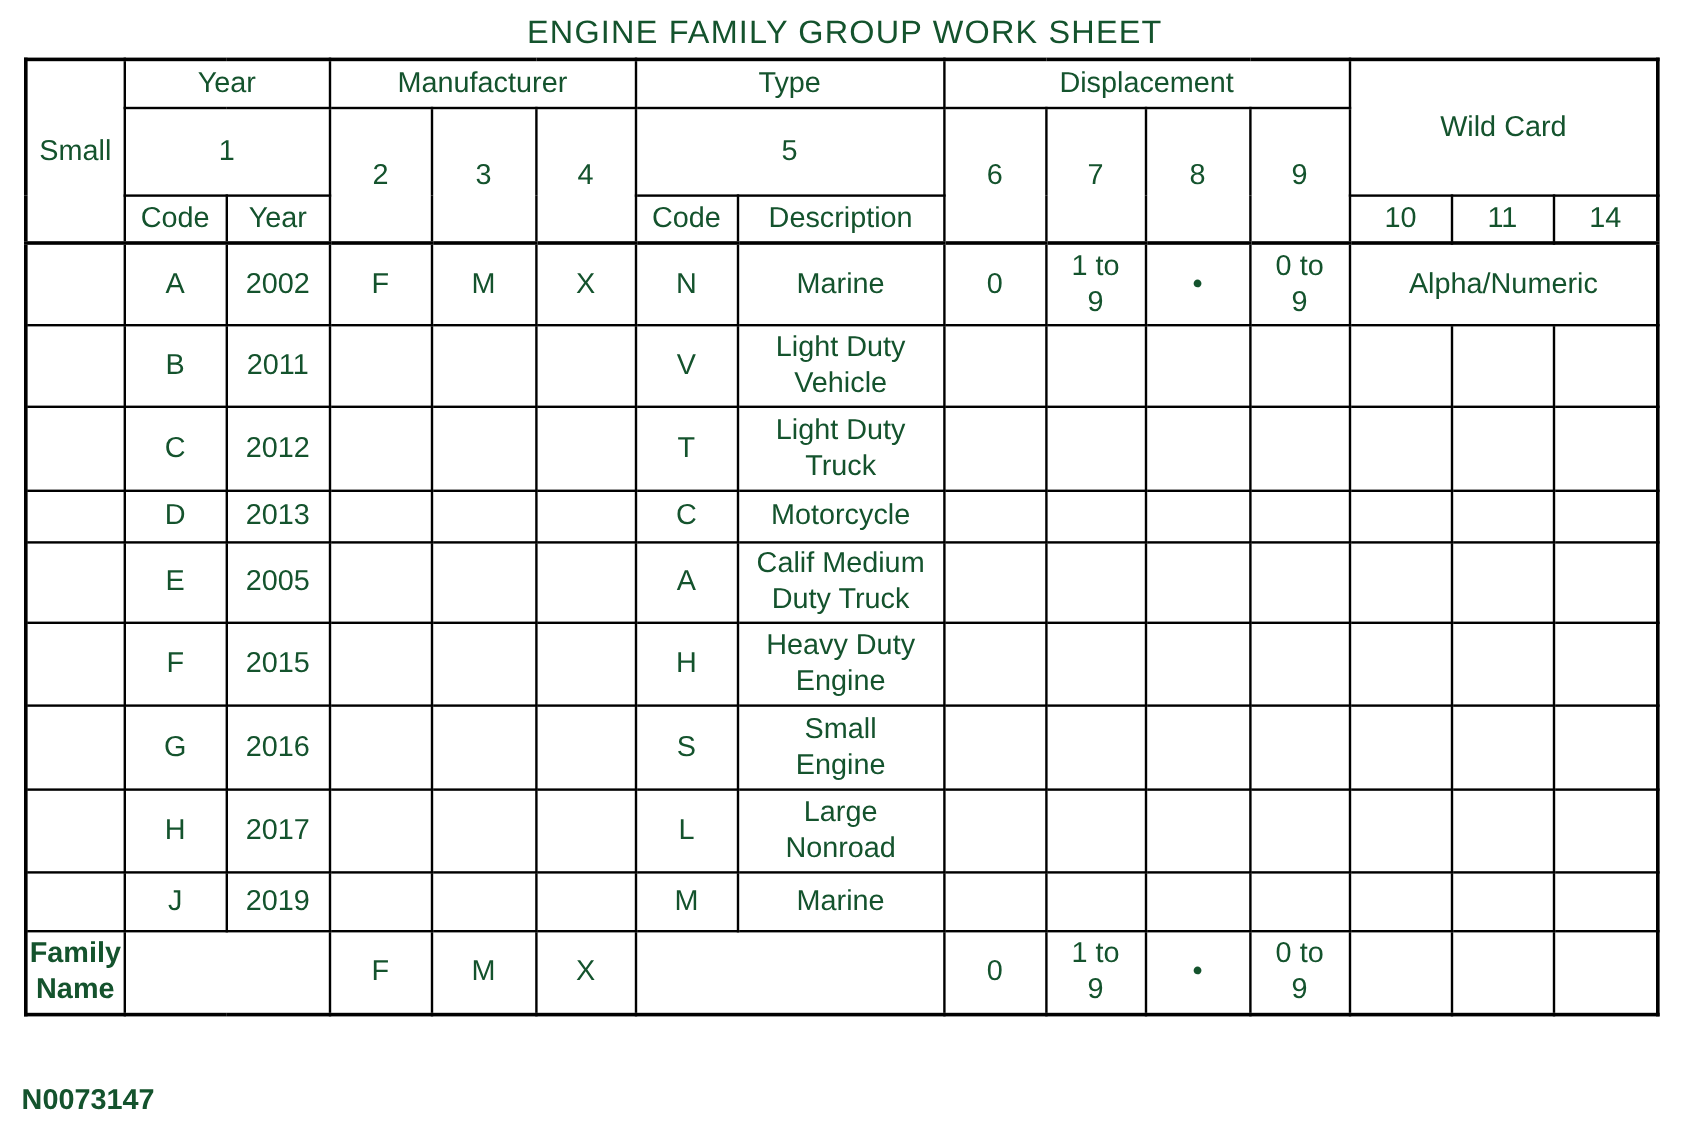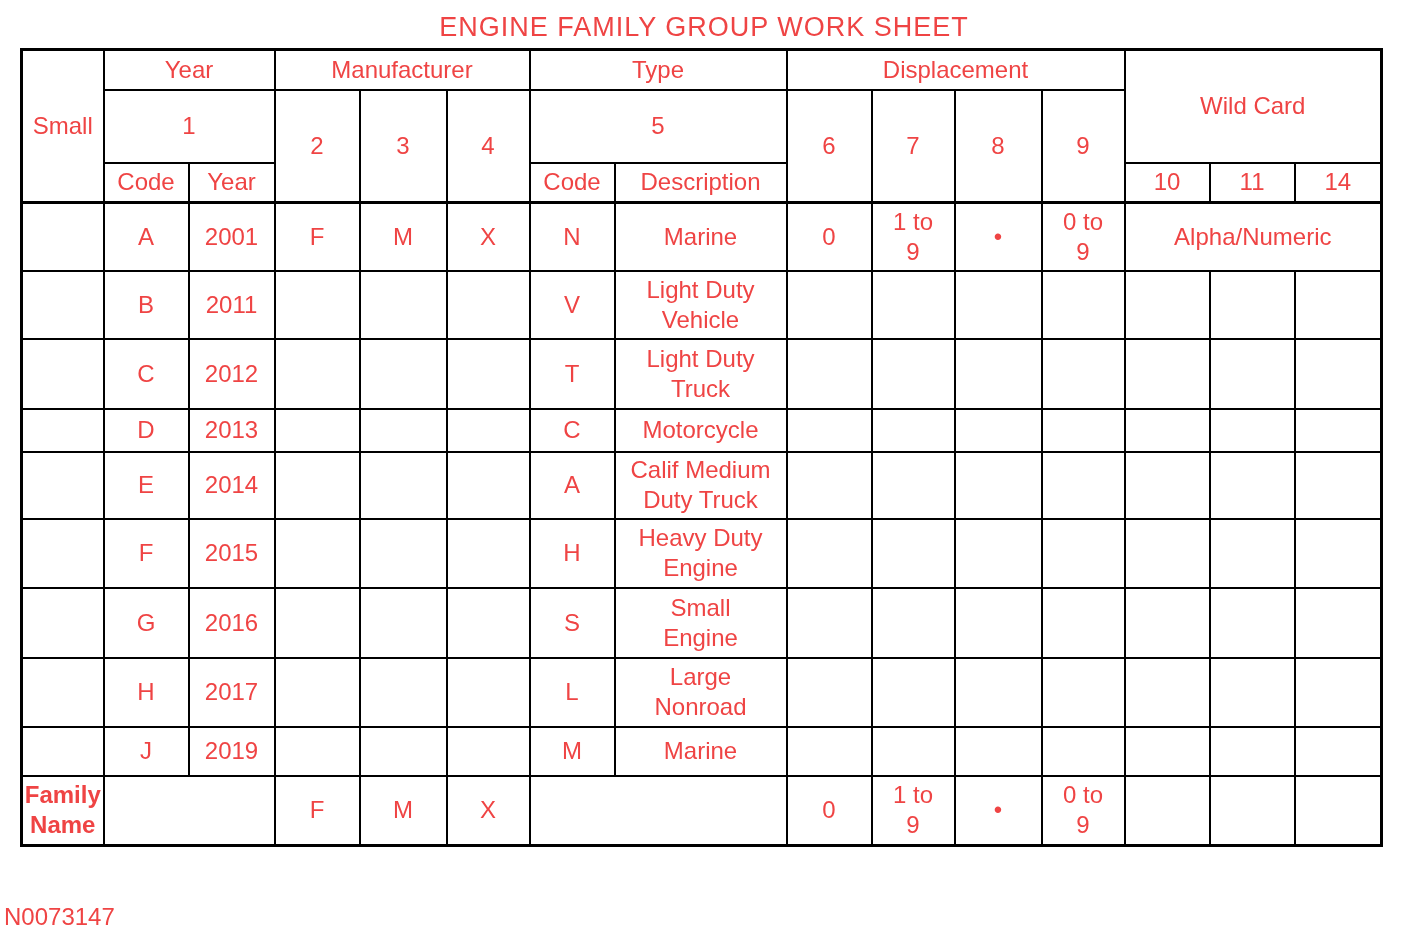--- a/index.html
+++ b/index.html
@@ -2,21 +2,21 @@
 <html><head>
 <meta charset="utf-8">
 <style>
   * { margin: 0; padding: 0; box-sizing: border-box; }
   html, body { background: #ffffff; }
   .page {
     position: relative;
     width: 1408px;
     height: 944px;
     background: #ffffff;
-    color: #ef4444;
+    color: #14532d;
     font-family: "Liberation Sans", "DejaVu Sans", sans-serif;
     overflow: hidden;
   }
   .title {
     position: absolute;
     top: 12px;
     left: 0;
     width: 100%;
     text-align: center;
     font-size: 27px;
@@ -43,23 +43,24 @@
     overflow: hidden;
   }
   td.bL3 { border-left: 3px solid #000000; }
   tr.heavy-top td { border-top: 3px solid #000000; }
   td.vb { vertical-align: bottom; padding-bottom: 6px; }
   td.vt { vertical-align: top; padding-top: 4px; }
   td.left { text-align: left; padding-left: 8px; }
   td.fam { text-align: left; padding-left: 2px; font-weight: bold; }
   .figure-number {
     position: absolute;
-    left: 4px;
+    left: 18px;
     top: 903px;
     font-size: 24px;
+    font-weight: bold;
   }
 </style>
 </head>
 <body>
 
 <div class="page">
 
   <div class="title">ENGINE FAMILY GROUP WORK SHEET</div>
 
   <table class="worksheet">
@@ -109,21 +110,21 @@
       <td class="bL3">Code</td>
       <td>Description</td>
       <td class="bL3">10</td>
       <td>11</td>
       <td>14</td>
     </tr>
 
     <tr class="heavy-top" style="height:68px">
       <td></td>
       <td>A</td>
-      <td>2001</td>
+      <td>2002</td>
       <td class="bL3">F</td>
       <td>M</td>
       <td>X</td>
       <td class="bL3">N</td>
       <td class="left">Marine</td>
       <td class="bL3 vt">0</td>
       <td class="vt">1 to
 9</td>
       <td class="vt">•</td>
       <td class="vt">0 to
@@ -183,21 +184,21 @@
       <td></td>
       <td></td>
       <td class="bL3"></td>
       <td></td>
       <td></td>
     </tr>
 
     <tr style="height:67px">
       <td></td>
       <td>E</td>
-      <td>2014</td>
+      <td>2005</td>
       <td class="bL3"></td>
       <td></td>
       <td></td>
       <td class="bL3">A</td>
       <td class="left">Calif Medium
 Duty Truck</td>
       <td class="bL3"></td>
       <td></td>
       <td></td>
       <td></td>

